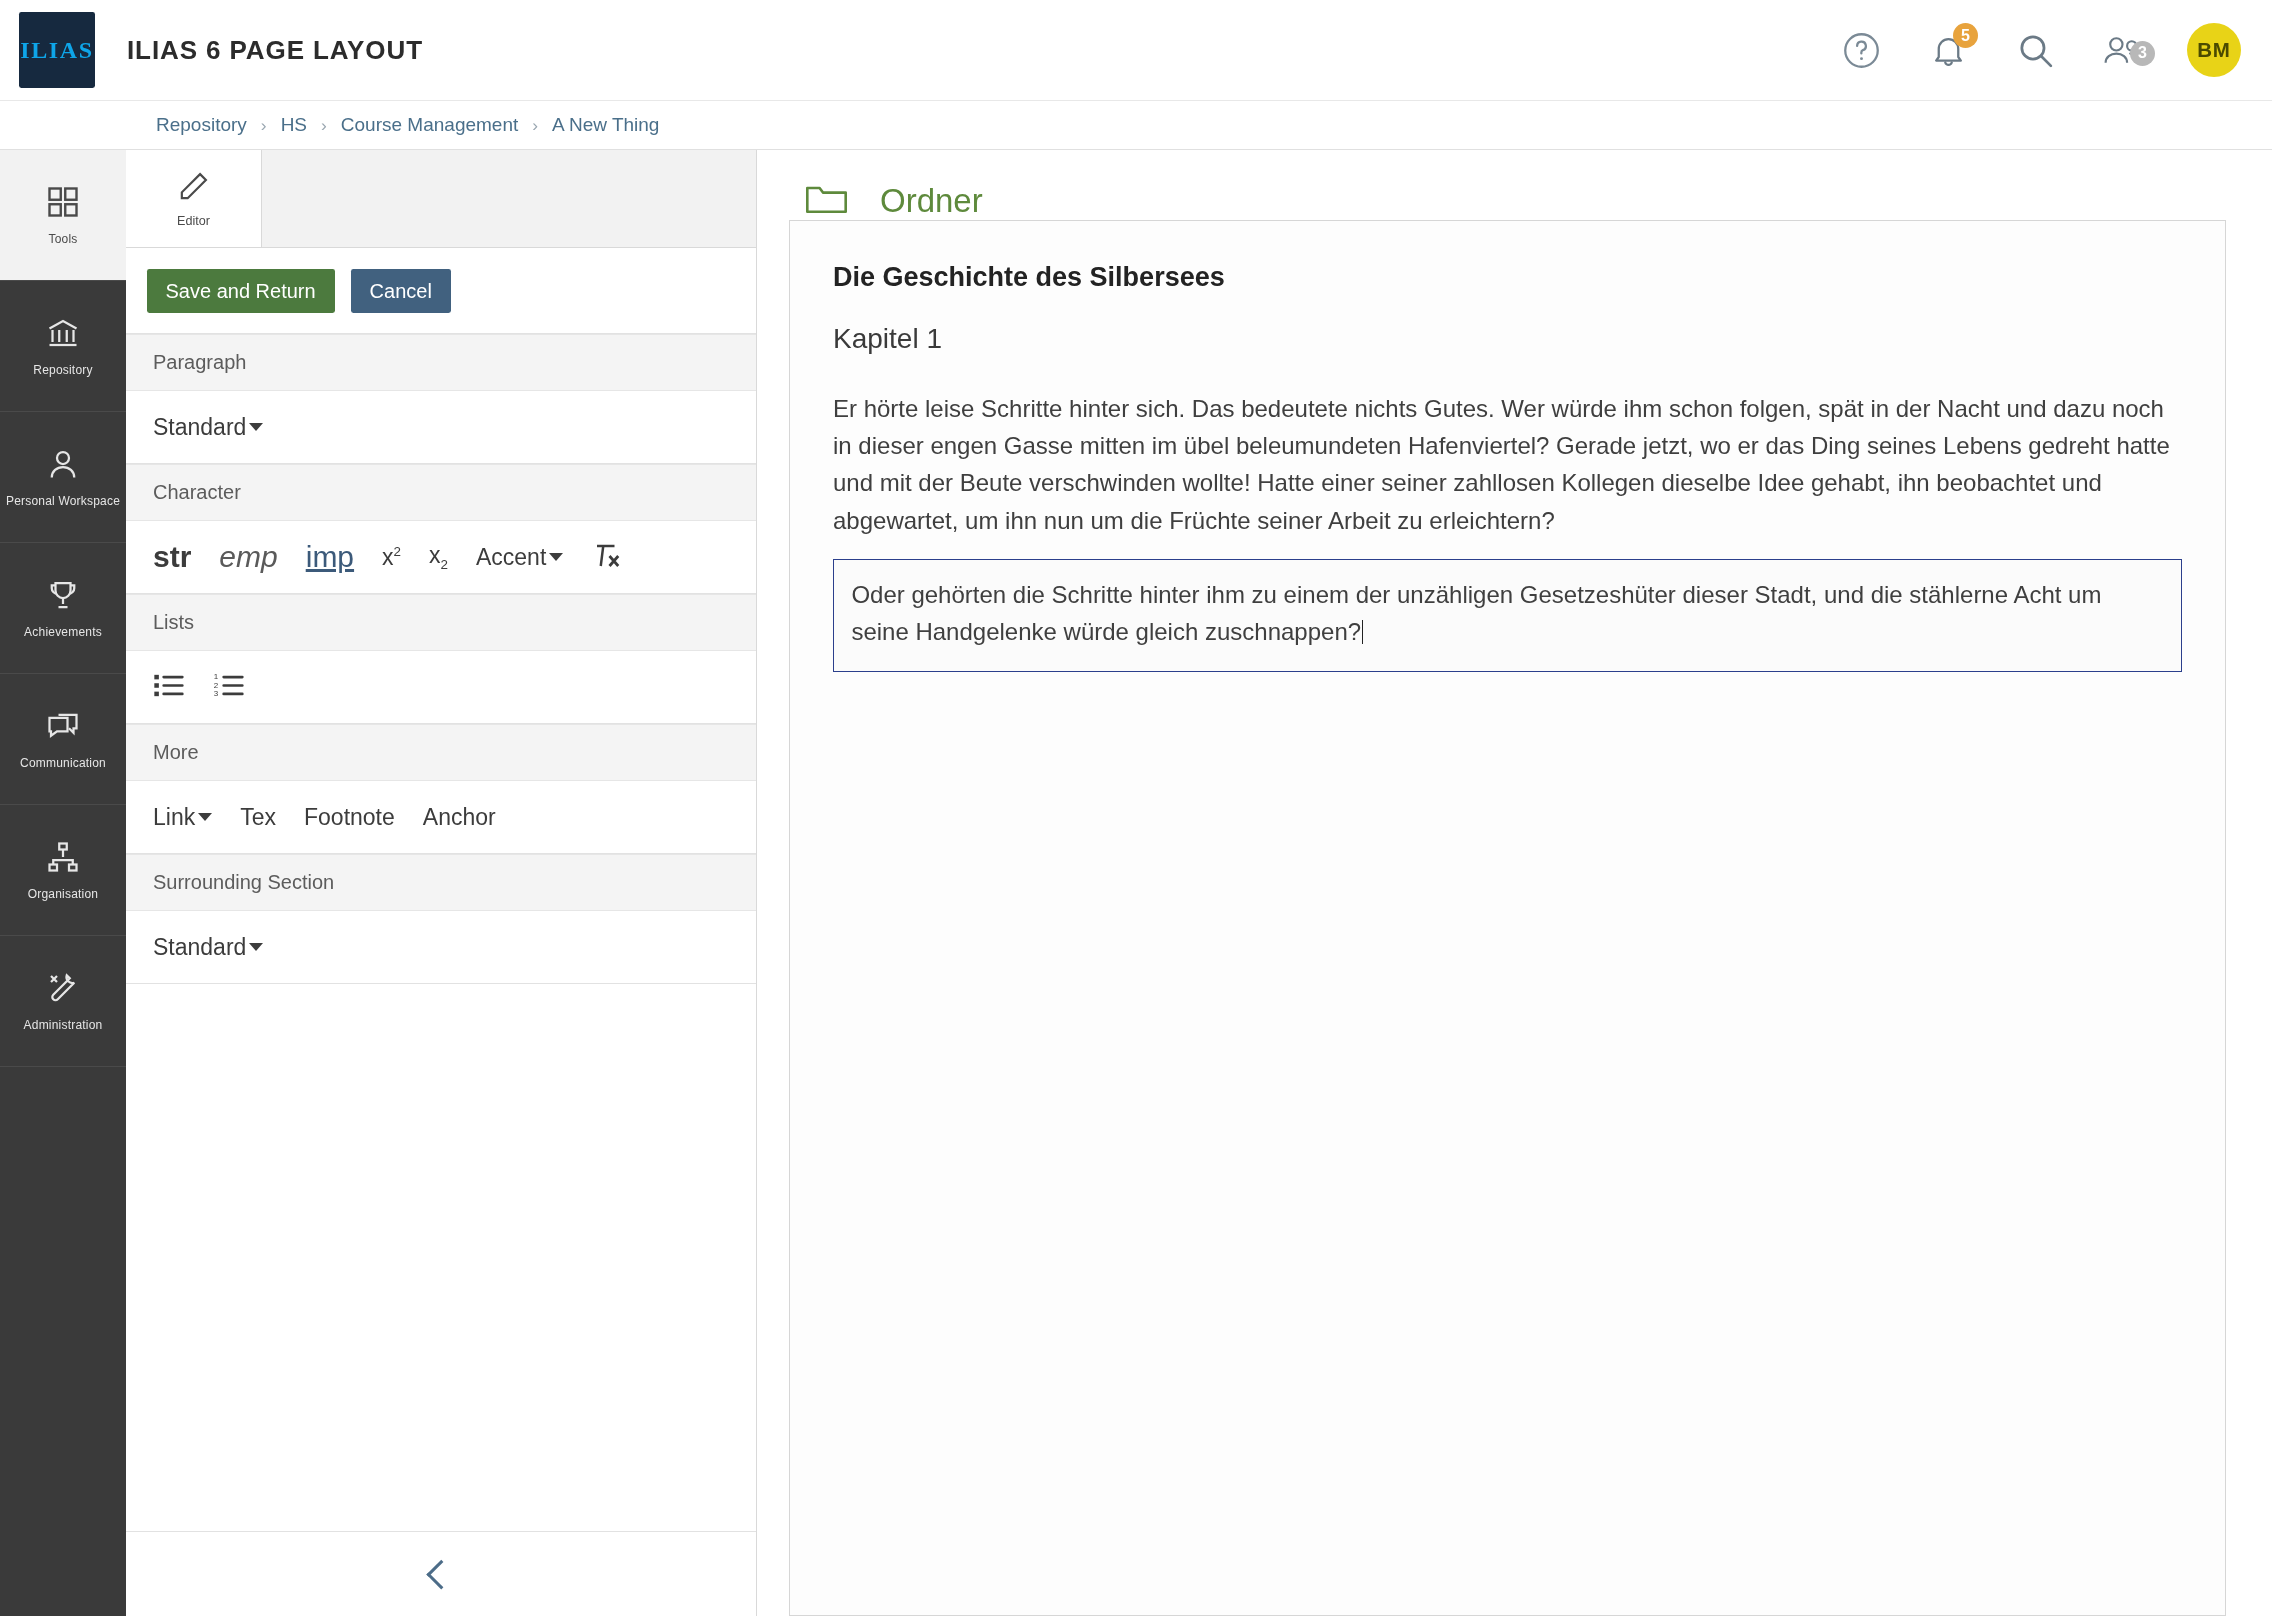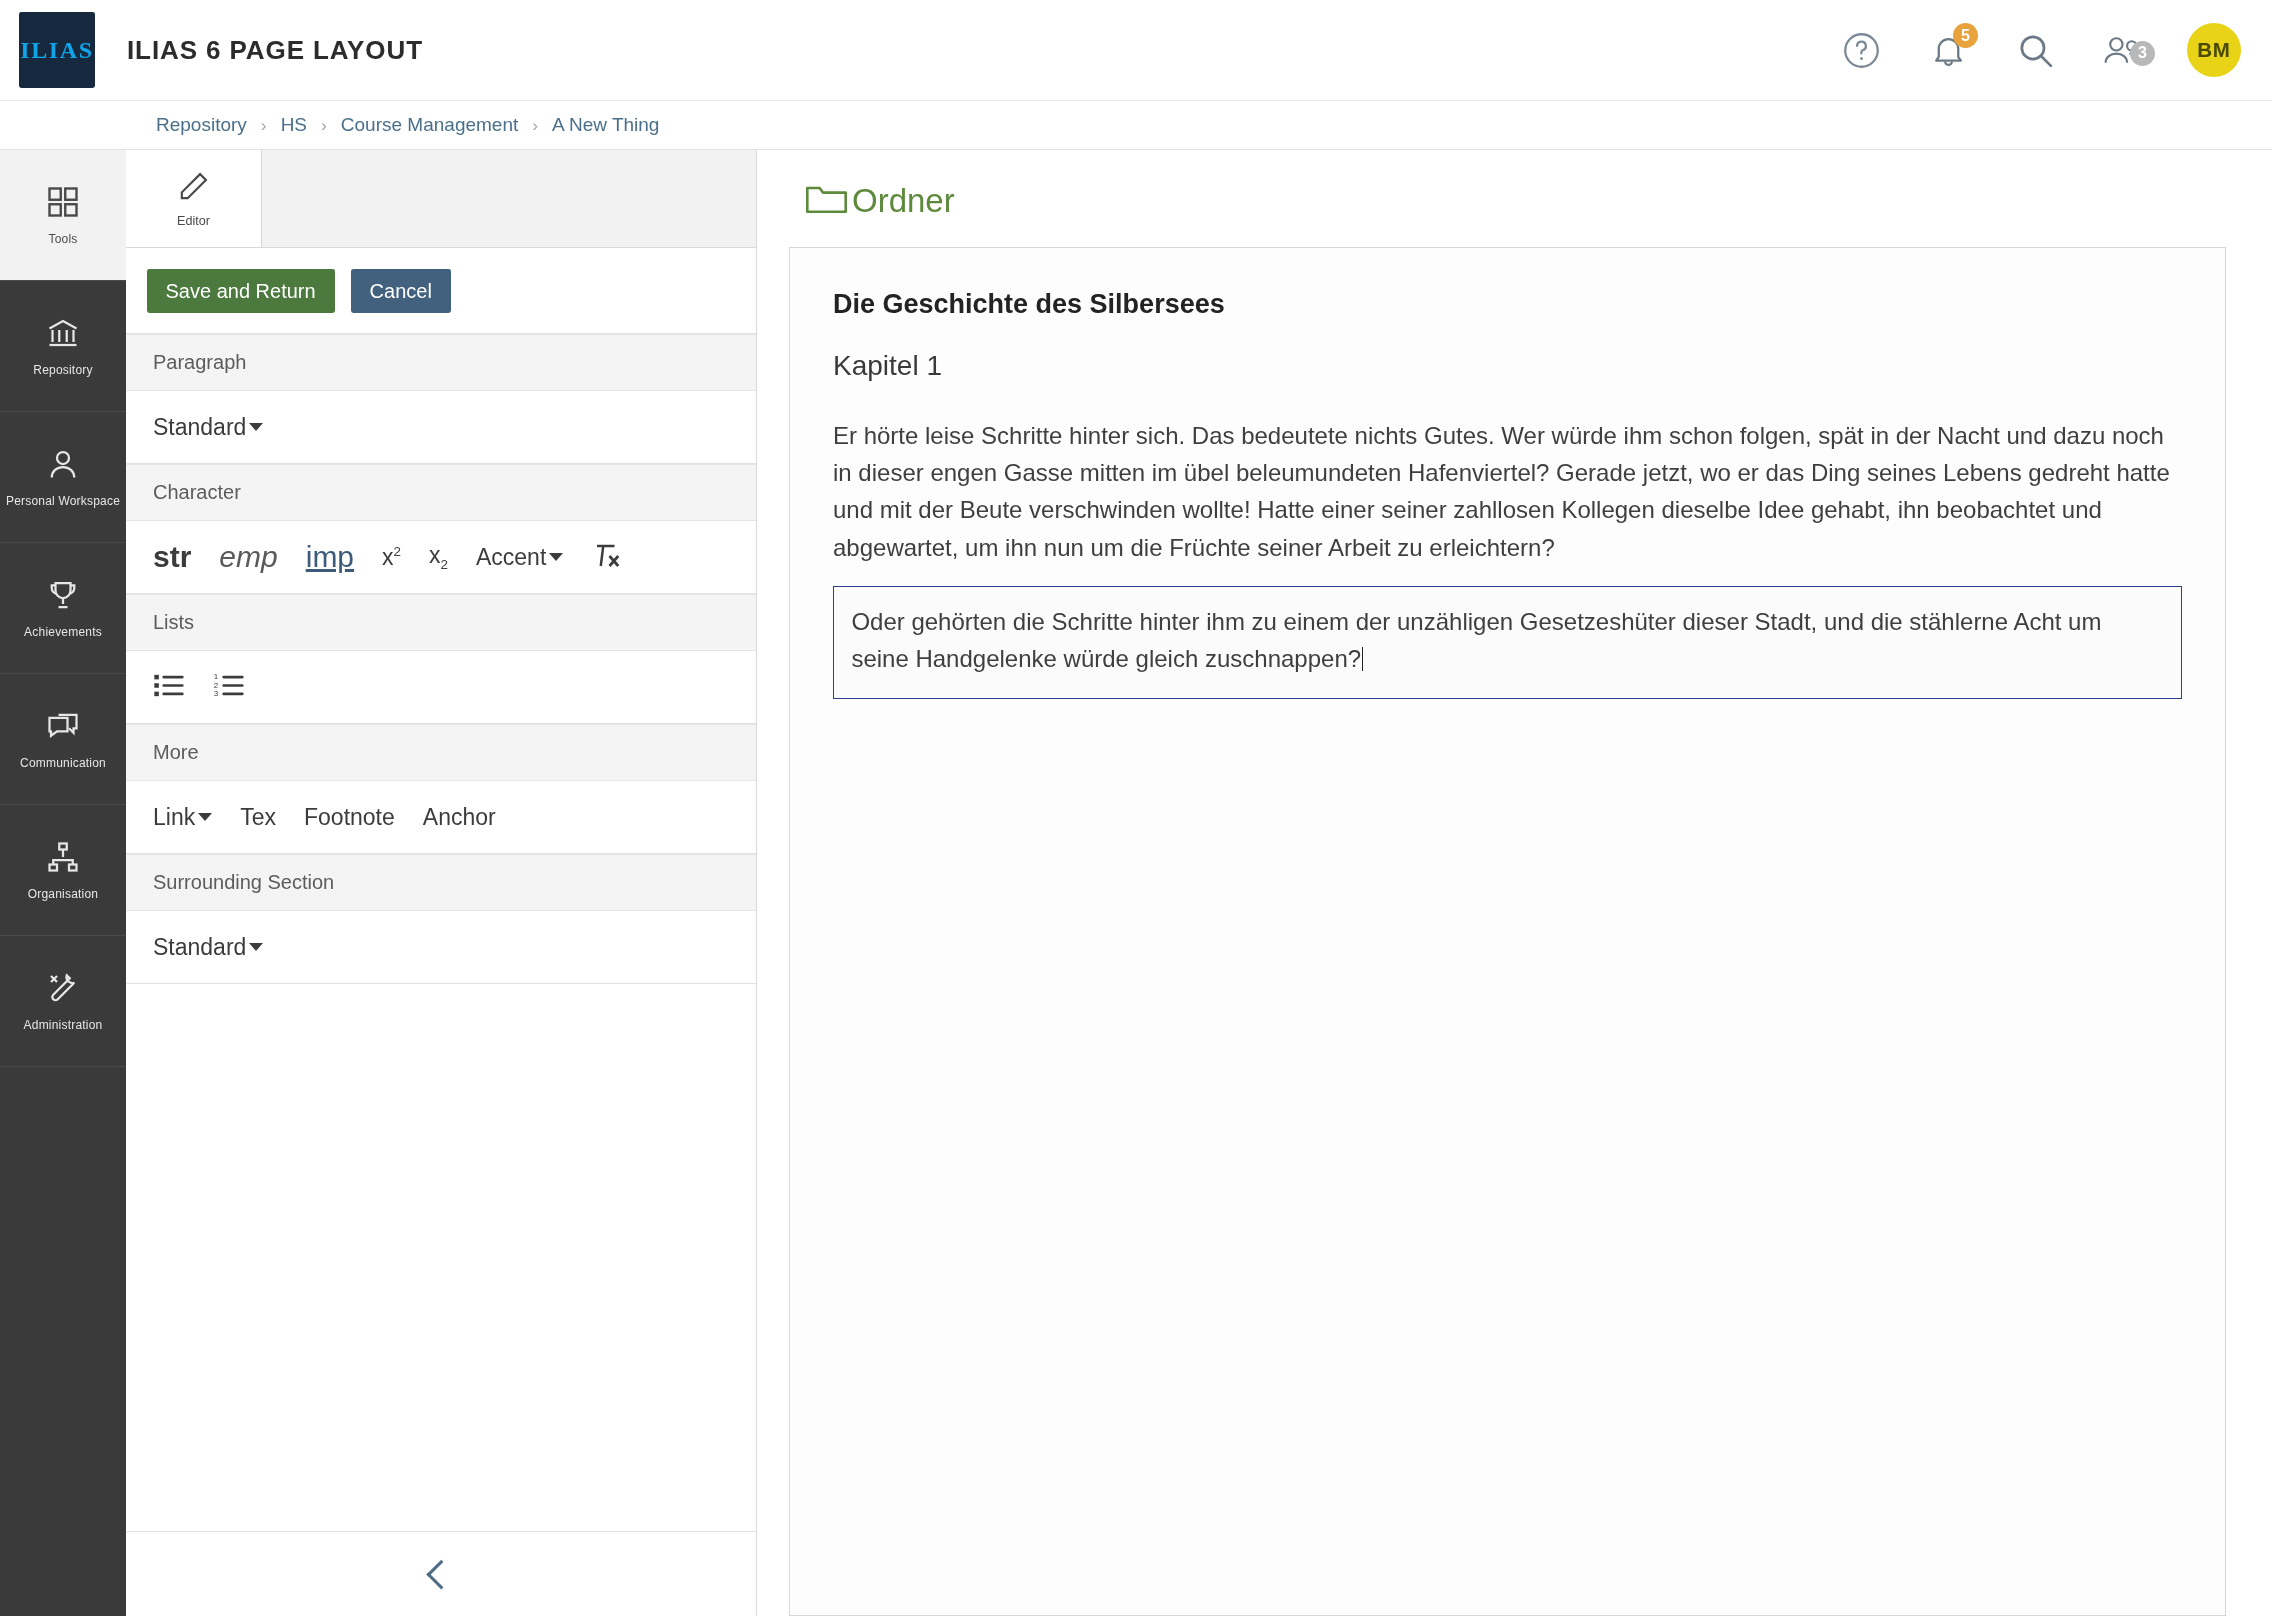--- a/index.html
+++ b/index.html
@@ -245,22 +245,21 @@
     flex: 1 1 auto;
     background: #ffffff;
     padding: 32px 47px 0 32px;
     min-width: 0;
     display: flex;
     flex-direction: column;
   }
   .content-head {
     display: flex;
     align-items: center;
-    gap: 4px;
-    margin-bottom: 27px;
+    gap: 32px;
     padding-left: 16px;
   }
   .content-head .folder-title {
     font-size: 33px;
     color: #5e8a3c;
     font-weight: normal;
   }
   .page-card {
     flex: 1 1 auto;
     border: 0.8px solid #d6d6d6;

